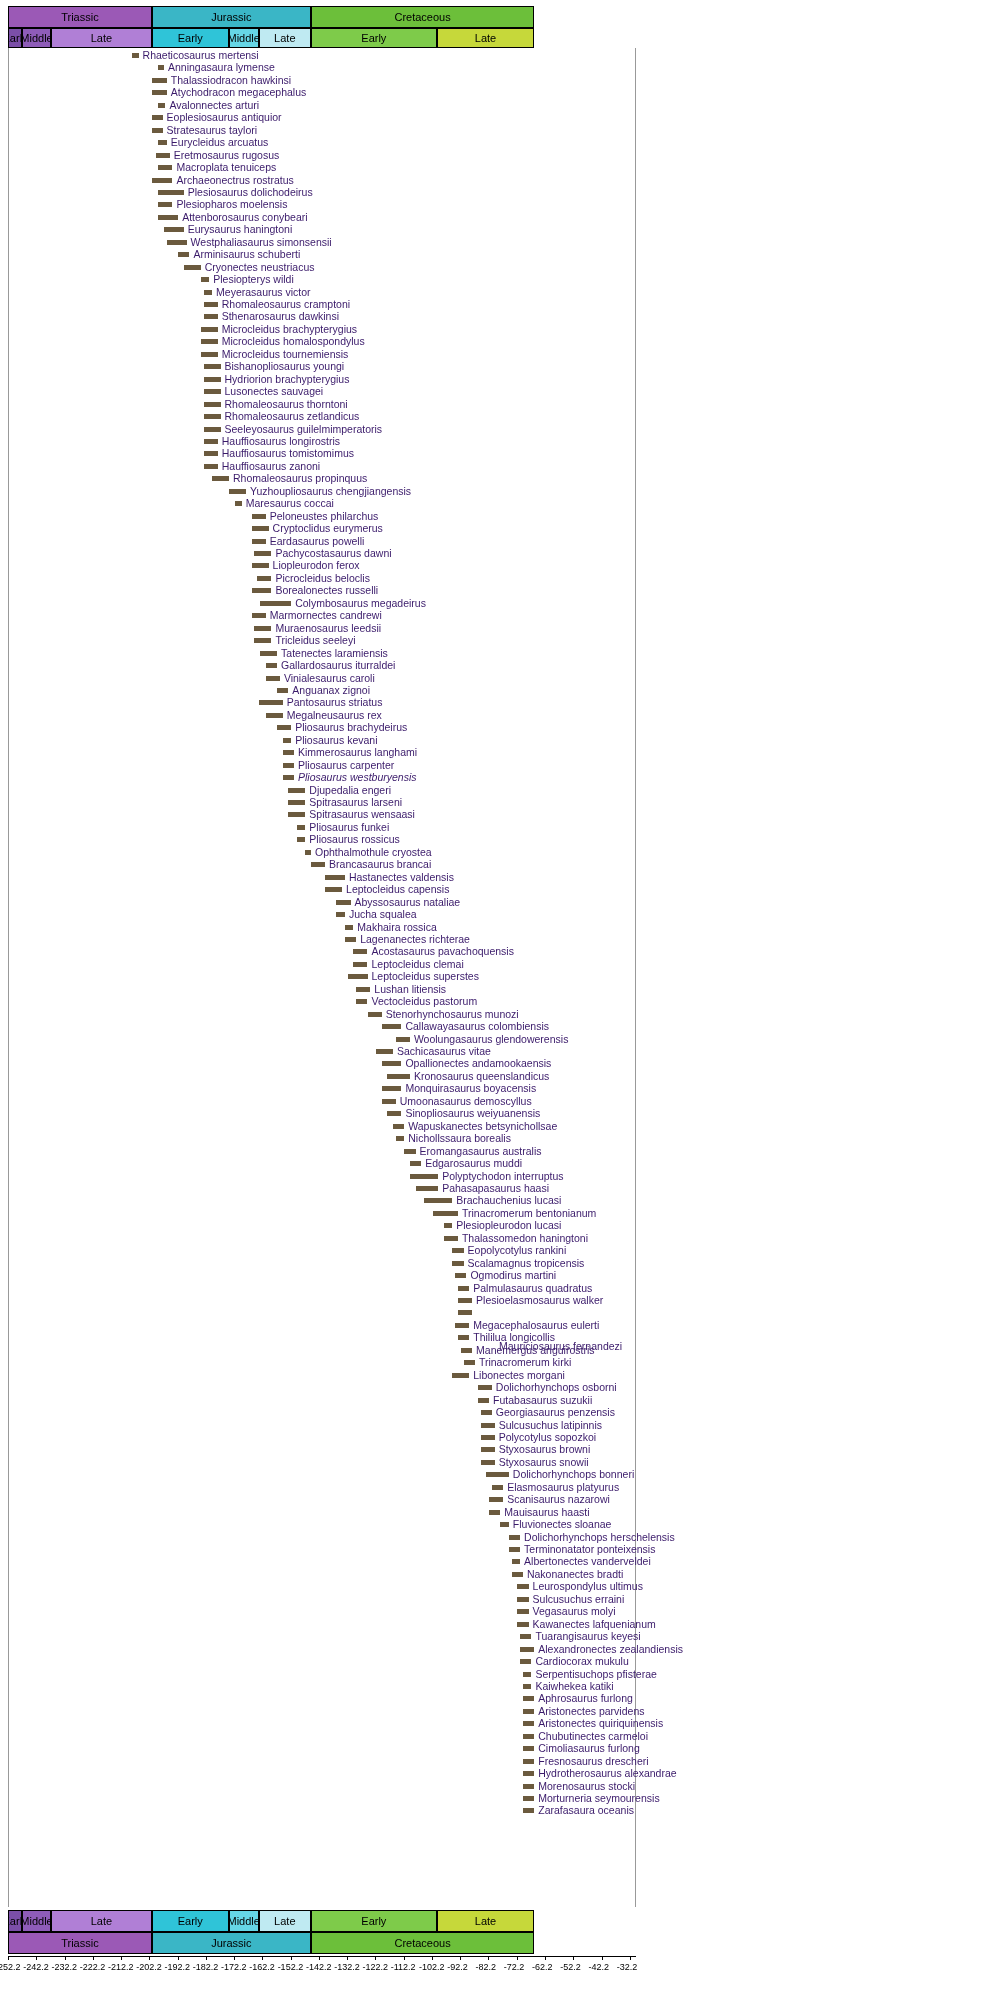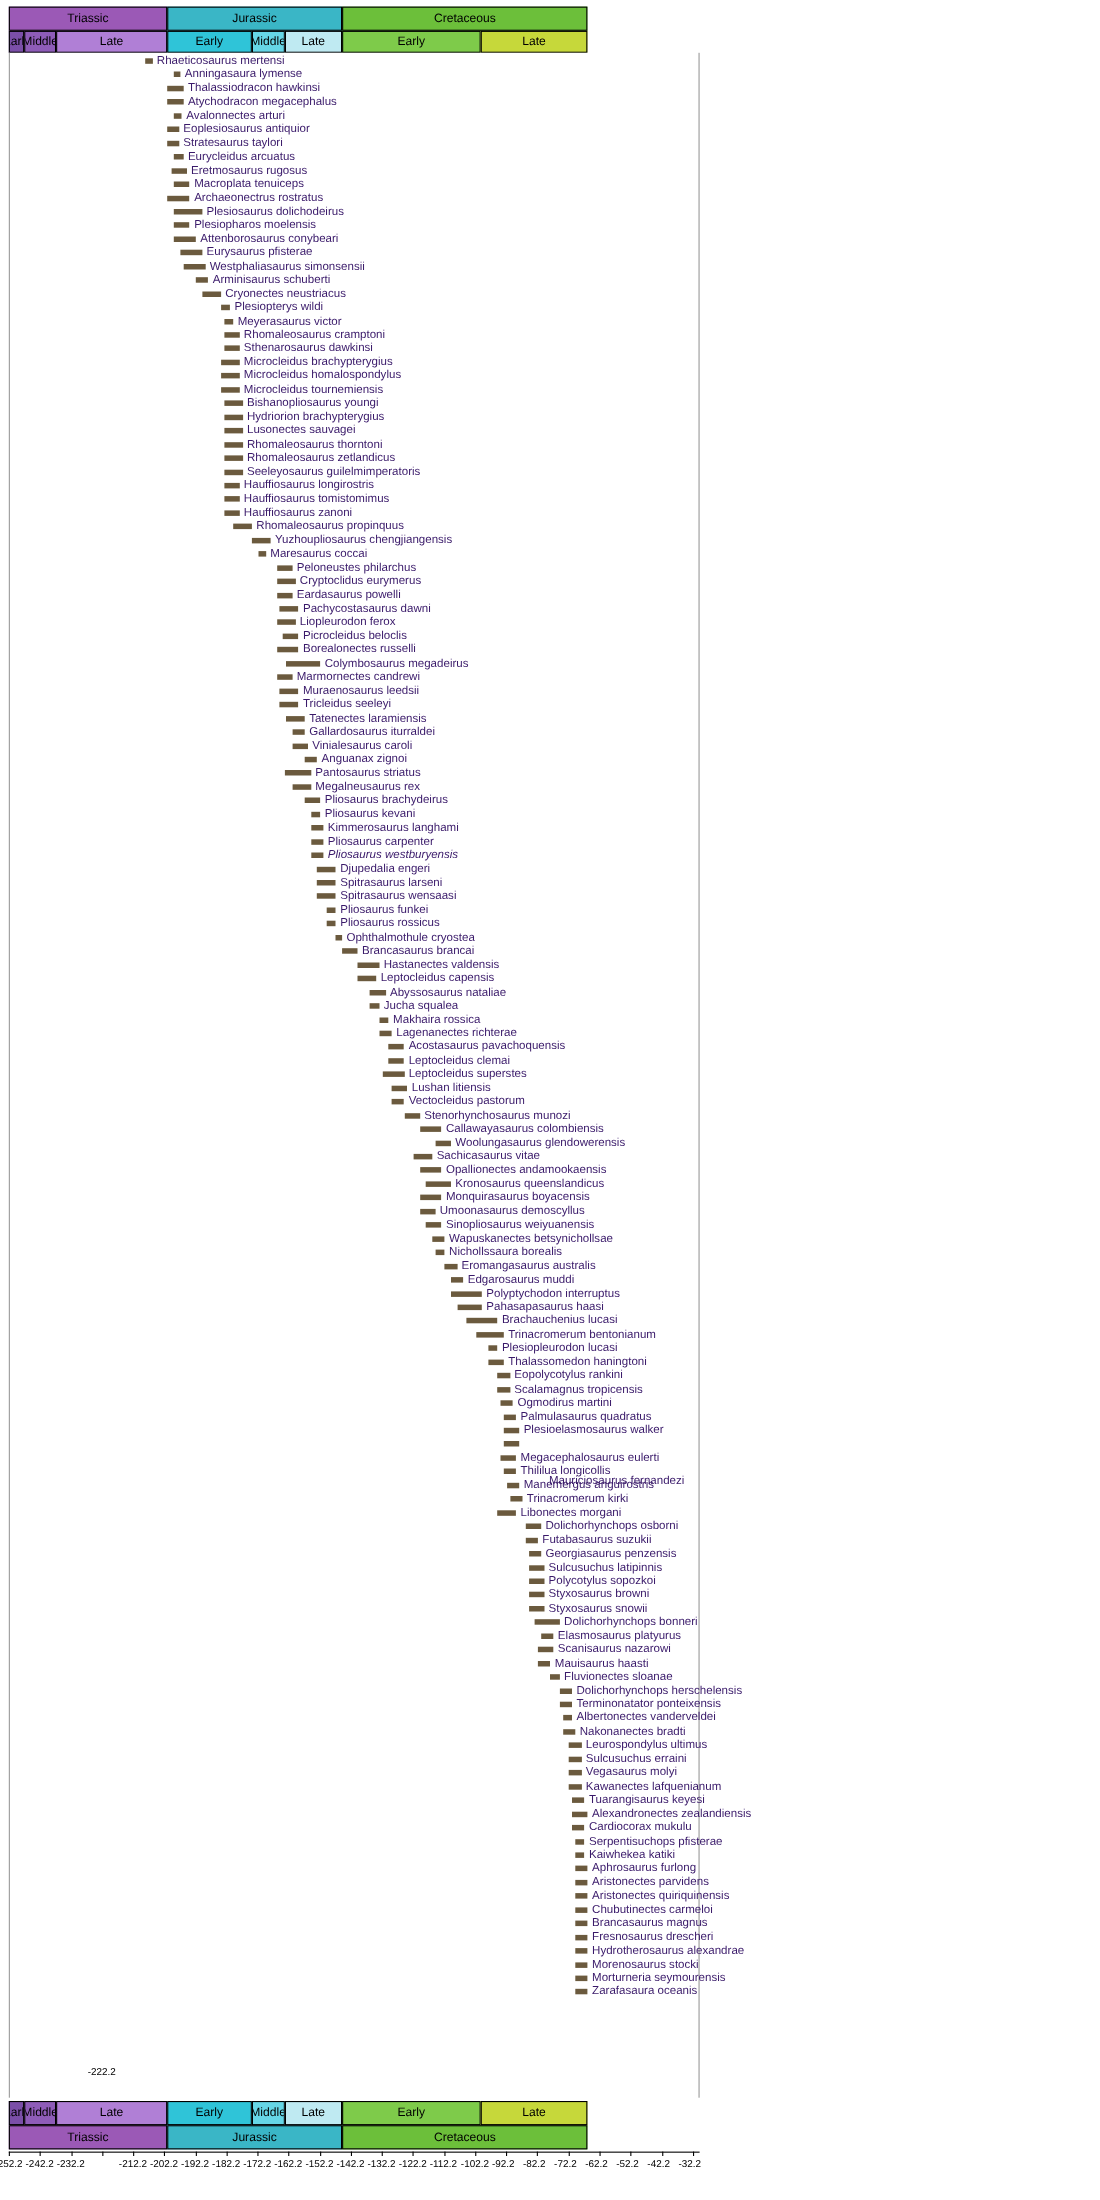--- a/index.html
+++ b/index.html
@@ -184,21 +184,21 @@
       <div class="taxon" style="left: 169.424px; top: 99.8px;">Avalonnectes arturi</div>
       <div class="taxon" style="left: 166.598px; top: 112.25px;">Eoplesiosaurus antiquior</div>
       <div class="taxon" style="left: 166.598px; top: 124.7px;">Stratesaurus taylori</div>
       <div class="taxon" style="left: 170.837px; top: 137.15px;">Eurycleidus arcuatus</div>
       <div class="taxon" style="left: 173.663px; top: 149.6px;">Eretmosaurus rugosus</div>
       <div class="taxon" style="left: 176.49px; top: 162.05px;">Macroplata tenuiceps</div>
       <div class="taxon" style="left: 176.49px; top: 174.5px;">Archaeonectrus rostratus</div>
       <div class="taxon" style="left: 187.795px; top: 186.95px;">Plesiosaurus dolichodeirus</div>
       <div class="taxon" style="left: 176.49px; top: 199.4px;">Plesiopharos moelensis</div>
       <div class="taxon" style="left: 182.142px; top: 211.85px;">Attenborosaurus conybeari</div>
-      <div class="taxon" style="left: 187.795px; top: 224.3px;">Eurysaurus pfisterae</div>
+      <div class="taxon" style="left: 187.795px; top: 224.3px;">Eurysaurus haningtoni</div>
       <div class="taxon" style="left: 190.621px; top: 236.75px;">Westphaliasaurus simonsensii</div>
       <div class="taxon" style="left: 193.447px; top: 249.2px;">Arminisaurus schuberti</div>
       <div class="taxon" style="left: 204.752px; top: 261.65px;">Cryonectes neustriacus</div>
       <div class="taxon" style="left: 213.231px; top: 274.1px;">Plesiopterys wildi</div>
       <div class="taxon" style="left: 216.058px; top: 286.55px;">Meyerasaurus victor</div>
       <div class="taxon" style="left: 221.71px; top: 299px;">Rhomaleosaurus cramptoni</div>
       <div class="taxon" style="left: 221.71px; top: 311.45px;">Sthenarosaurus dawkinsi</div>
       <div class="taxon" style="left: 221.71px; top: 323.9px;">Microcleidus brachypterygius</div>
       <div class="taxon" style="left: 221.71px; top: 336.35px;">Microcleidus homalospondylus</div>
       <div class="taxon" style="left: 221.71px; top: 348.8px;">Microcleidus tournemiensis</div>
@@ -306,21 +306,21 @@
       <div class="taxon" style="left: 532.601px; top: 1618.7px;">Kawanectes lafquenianum</div>
       <div class="taxon" style="left: 535.428px; top: 1631.15px;">Tuarangisaurus keyesi</div>
       <div class="taxon" style="left: 538.254px; top: 1643.6px;">Alexandronectes zealandiensis</div>
       <div class="taxon" style="left: 535.428px; top: 1656.05px;">Cardiocorax mukulu</div>
       <div class="taxon" style="left: 535.428px; top: 1668.5px;">Serpentisuchops pfisterae</div>
       <div class="taxon" style="left: 535.428px; top: 1680.95px;">Kaiwhekea katiki</div>
       <div class="taxon" style="left: 538.254px; top: 1693.4px;">Aphrosaurus furlong</div>
       <div class="taxon" style="left: 538.254px; top: 1705.85px;">Aristonectes parvidens</div>
       <div class="taxon" style="left: 538.254px; top: 1718.3px;">Aristonectes quiriquinensis</div>
       <div class="taxon" style="left: 538.254px; top: 1730.75px;">Chubutinectes carmeloi</div>
-      <div class="taxon" style="left: 538.254px; top: 1743.2px;">Brancasaurus magnus</div>
+      <div class="taxon" style="left: 538.254px; top: 1743.2px;">Cimoliasaurus furlong</div>
       <div class="taxon" style="left: 538.254px; top: 1755.65px;">Fresnosaurus drescheri</div>
       <div class="taxon" style="left: 538.254px; top: 1768.1px;">Hydrotherosaurus alexandrae</div>
       <div class="taxon" style="left: 538.254px; top: 1780.55px;">Morenosaurus stocki</div>
       <div class="taxon" style="left: 538.254px; top: 1793px;">Morturneria seymourensis</div>
       <div class="taxon" style="left: 538.254px; top: 1805.45px;">Zarafasaura oceanis</div>
     </div>
   <div id="bot-epochs">
       <div class="tl-cell" style="position: absolute; left: 8px; top: 1910px; width: 14.1314px; height: 22px; background: rgb(123, 79, 168);">Early</div>
       <div class="tl-cell" style="position: absolute; left: 22.1314px; top: 1910px; width: 28.8281px; height: 22px; background: rgb(142, 92, 184);">Middle</div>
       <div class="tl-cell" style="position: absolute; left: 50.9595px; top: 1910px; width: 100.898px; height: 22px; background: rgb(176, 127, 214);">Late</div>
@@ -337,21 +337,21 @@
     </div>
   <div id="axis">
       <div class="axis-line" style="left: 8px; top: 1956px; width: 628px; height: 1px;"></div>
       <div class="axis-line" style="left: 8px; top: 1956px; width: 1px; height: 4px;"></div>
       <div class="axis-num" style="left: -5px; top: 1962px;">-252.2</div>
       <div class="axis-line" style="left: 36.2628px; top: 1956px; width: 1px; height: 4px;"></div>
       <div class="axis-num" style="left: 23.2628px; top: 1962px;">-242.2</div>
       <div class="axis-line" style="left: 64.5257px; top: 1956px; width: 1px; height: 4px;"></div>
       <div class="axis-num" style="left: 51.5257px; top: 1962px;">-232.2</div>
       <div class="axis-line" style="left: 92.7885px; top: 1956px; width: 1px; height: 4px;"></div>
-      <div class="axis-num" style="left: 79.7885px; top: 1878px;">-222.2</div>
+      <div class="axis-num" style="left: 79.7885px; top: 1962px;">-222.2</div>
       <div class="axis-line" style="left: 121.051px; top: 1956px; width: 1px; height: 4px;"></div>
       <div class="axis-num" style="left: 108.051px; top: 1962px;">-212.2</div>
       <div class="axis-line" style="left: 149.314px; top: 1956px; width: 1px; height: 4px;"></div>
       <div class="axis-num" style="left: 136.314px; top: 1962px;">-202.2</div>
       <div class="axis-line" style="left: 177.577px; top: 1956px; width: 1px; height: 4px;"></div>
       <div class="axis-num" style="left: 164.577px; top: 1962px;">-192.2</div>
       <div class="axis-line" style="left: 205.84px; top: 1956px; width: 1px; height: 4px;"></div>
       <div class="axis-num" style="left: 192.84px; top: 1962px;">-182.2</div>
       <div class="axis-line" style="left: 234.103px; top: 1956px; width: 1px; height: 4px;"></div>
       <div class="axis-num" style="left: 221.103px; top: 1962px;">-172.2</div>

